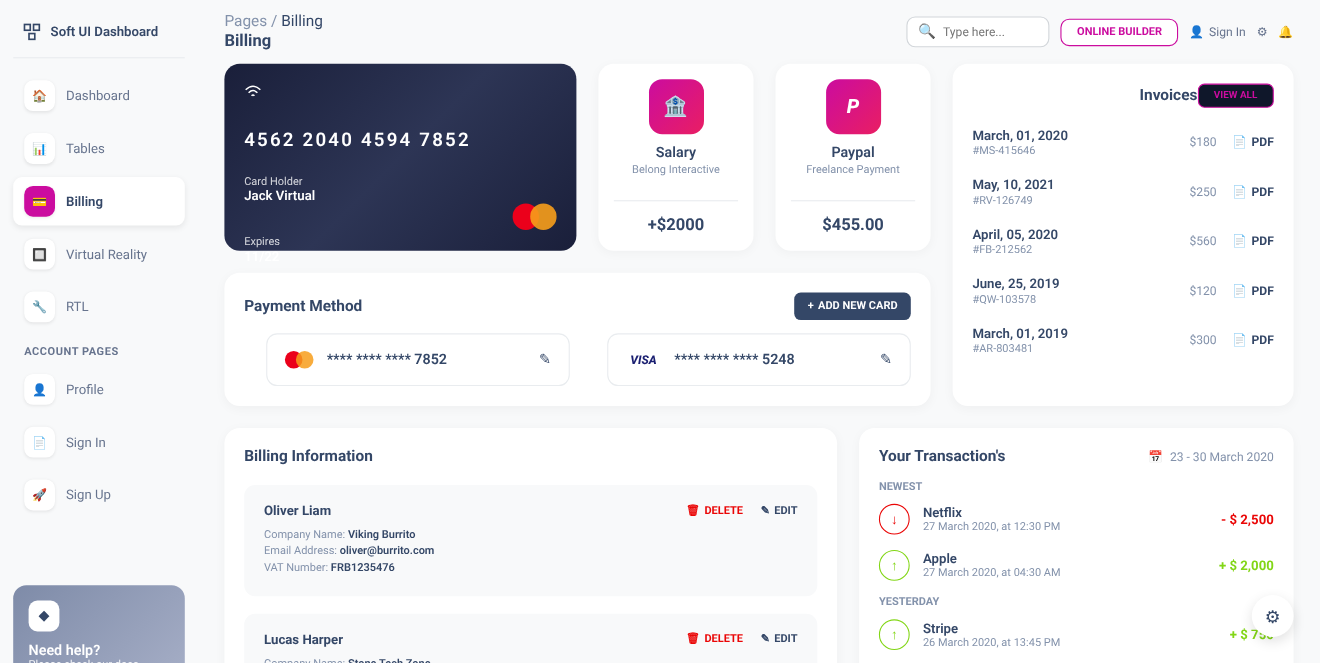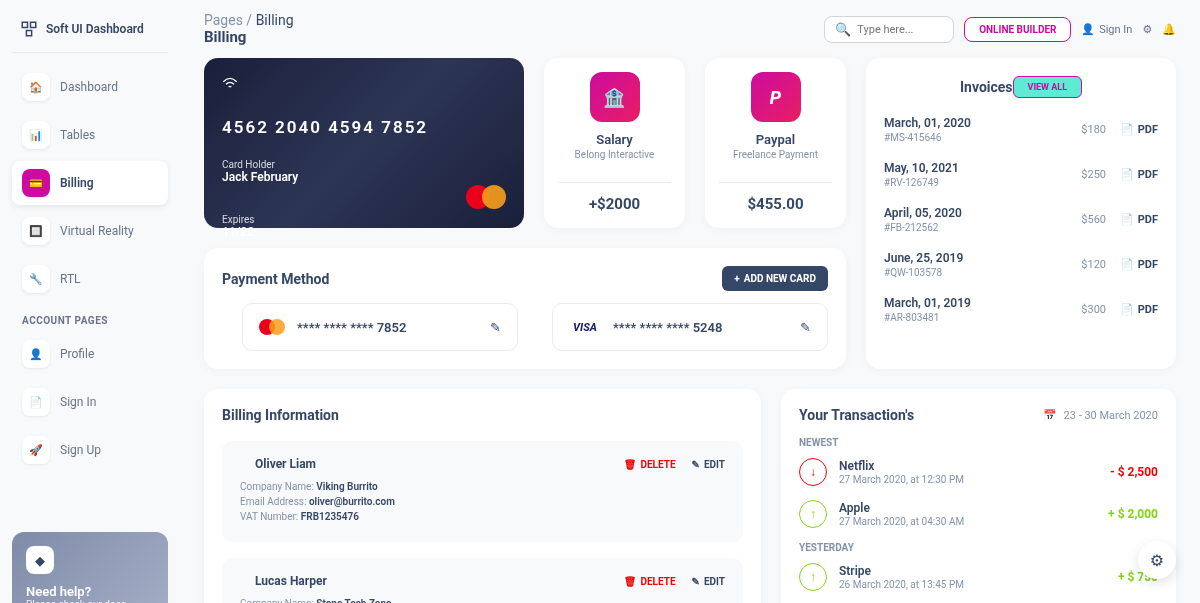--- a/index.html
+++ b/index.html
@@ -39,42 +39,42 @@
 .mc-logo { position: absolute; right: 18px; bottom: 18px; width: 40px; height: 26px; }
 .mc-logo .c1, .mc-logo .c2 { width: 24px; height: 24px; border-radius: 50%; position: absolute; top: 1px; }
 .mc-logo .c1 { background: #eb001b; left: 0; }
 .mc-logo .c2 { background: #f79e1b; right: 0; opacity: 0.9; }
 .stat-card { flex: 1; padding: 14px; text-align: center; }
 .stat-icon { width: 50px; height: 50px; border-radius: 12px; background: linear-gradient(135deg, #cb0c9f, #e91e63); display: inline-flex; align-items: center; justify-content: center; color: #fff; font-size: 18px; }
 .stat-title { font-size: 13px; font-weight: 600; margin-top: 10px; color: #344767; }
 .stat-sub { font-size: 10px; color: #8392ab; margin-top: 2px; }
 .stat-val { font-size: 15px; font-weight: 700; margin-top: 22px; padding-top: 12px; border-top: 1px solid #e9ecef; color: #344767; }
 .invoices { width: 310px; padding: 18px; }
-.inv-header { display: flex; justify-content: center; align-items: center; margin-bottom: 18px; }
+.inv-header { display: flex; justify-content: flex-end; align-items: center; margin-bottom: 18px; }
 .inv-header h3 { font-size: 14px; font-weight: 700; }
-.view-all { border: 1px solid #cb0c9f; color: #cb0c9f; background: #5eead4; font-size: 9px; font-weight: 700; padding: 5px 14px; border-radius: 6px; cursor: pointer; }
+.view-all { border: 1px solid #cb0c9f; color: #cb0c9f; background: #0f172a; font-size: 9px; font-weight: 700; padding: 5px 14px; border-radius: 6px; cursor: pointer; }
 .inv-item { display: flex; justify-content: space-between; align-items: center; margin-bottom: 18px; }
 .inv-date { font-size: 12px; font-weight: 600; color: #344767; }
 .inv-id { font-size: 10px; color: #8392ab; margin-top: 2px; }
 .inv-right { display: flex; align-items: center; gap: 14px; }
 .inv-amt { font-size: 11px; color: #8392ab; }
 .inv-pdf { font-size: 11px; font-weight: 700; color: #344767; display: flex; align-items: center; gap: 4px; cursor: pointer; }
 .pm-card { flex: 1; padding: 18px; margin-top: 20px; }
 .pm-header { display: flex; justify-content: space-between; align-items: center; margin-bottom: 12px; text-align: right; }
 .pm-header h3 { font-size: 14px; font-weight: 700; }
 .add-btn { background: #344767; color: #fff; font-size: 10px; font-weight: 700; padding: 7px 12px; border-radius: 6px; cursor: pointer; display: flex; align-items: center; gap: 4px; }
 .pm-row { display: flex; gap: 14px; }
 .pm-item { flex: 1; border: 1px solid #e9ecef; border-radius: 10px; padding: 14px 16px; display: flex; align-items: center; gap: 12px; margin-left: 20px; }
 .pm-logo { width: 32px; text-align: center; font-weight: 800; font-size: 11px; }
 .pm-num { font-size: 13px; font-weight: 600; flex: 1; color: #344767; }
 .pm-edit { cursor: pointer; color: #344767; }
 .billing-info { flex: 1; padding: 18px; }
 .bi-title { font-size: 14px; font-weight: 700; margin-bottom: 18px; }
 .bi-item { background: #f8f9fa; border-radius: 10px; padding: 16px 18px; margin-bottom: 16px; }
-.bi-head { display: flex; justify-content: space-between; align-items: center; margin-bottom: 10px; margin-left: 15px; }
+.bi-head { display: flex; justify-content: space-between; align-items: center; margin-bottom: 10px; }
 .bi-name { font-size: 12px; font-weight: 700; color: #344767; }
 .bi-actions { display: flex; gap: 16px; }
 .bi-del { color: #ea0606; font-size: 10px; font-weight: 700; cursor: pointer; display: flex; align-items: center; gap: 4px; }
 .bi-edit { color: #344767; font-size: 10px; font-weight: 700; cursor: pointer; display: flex; align-items: center; gap: 4px; }
 .bi-row { font-size: 10px; color: #8392ab; margin-bottom: 4px; }
 .bi-row b { color: #344767; font-weight: 600; }
 .trans { width: 395px; padding: 18px; }
 .tr-header { display: flex; justify-content: space-between; align-items: center; margin-bottom: 14px; }
 .tr-header h3 { font-size: 14px; font-weight: 700; }
 .tr-range { font-size: 11px; color: #8392ab; display: flex; align-items: center; gap: 6px; }
@@ -186,21 +186,21 @@
               <svg width="16" height="14" viewBox="0 0 24 20" fill="none" stroke="#fff" stroke-width="2">
                   <path d="M2 8 Q12 -2 22 8"></path>
                   <path d="M6 12 Q12 6 18 12"></path>
                   <path d="M10 16 Q12 14 14 16"></path>
                 </svg>
             </div>
             <div class="cc-number">4562   2040   4594   7852</div>
             <div class="cc-bottom">
               <div>
                 <div class="cc-label">Card Holder</div>
-                <div class="cc-value">Jack February</div>
+                <div class="cc-value">Jack Virtual</div>
               </div>
               <div>
                 <div class="cc-label">Expires</div>
                 <div class="cc-value">11/22</div>
               </div>
             </div>
             <div class="mc-logo">
                 <div class="c1"></div>
                 <div class="c2"></div>
               </div>

